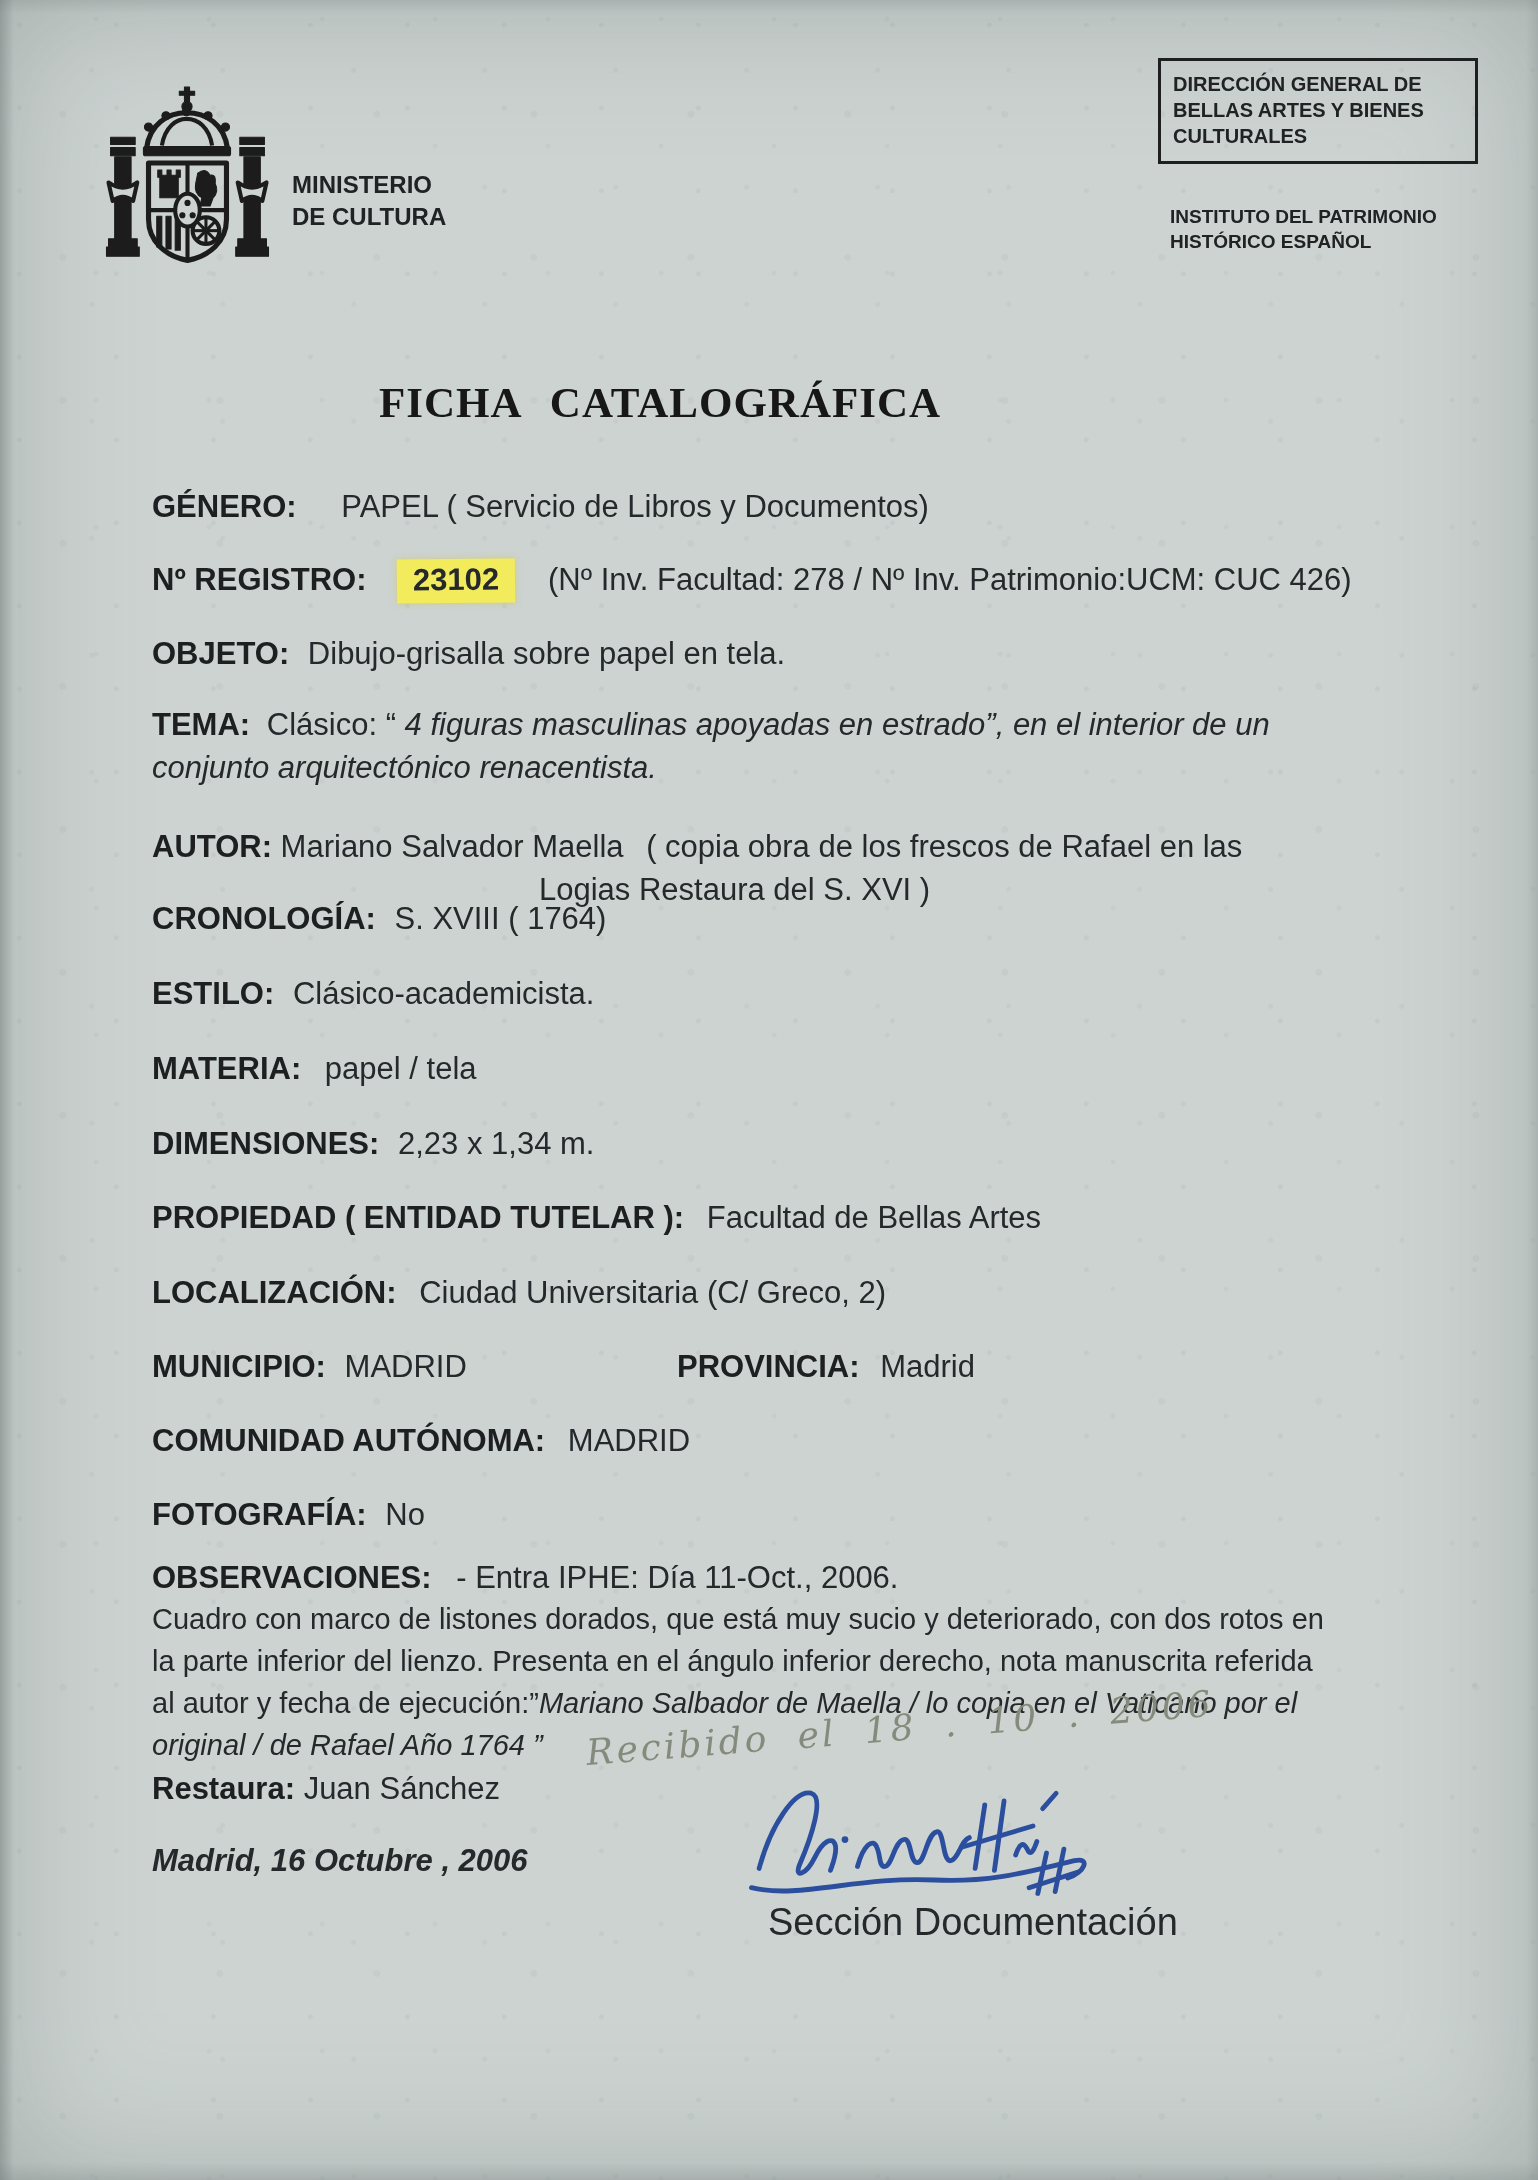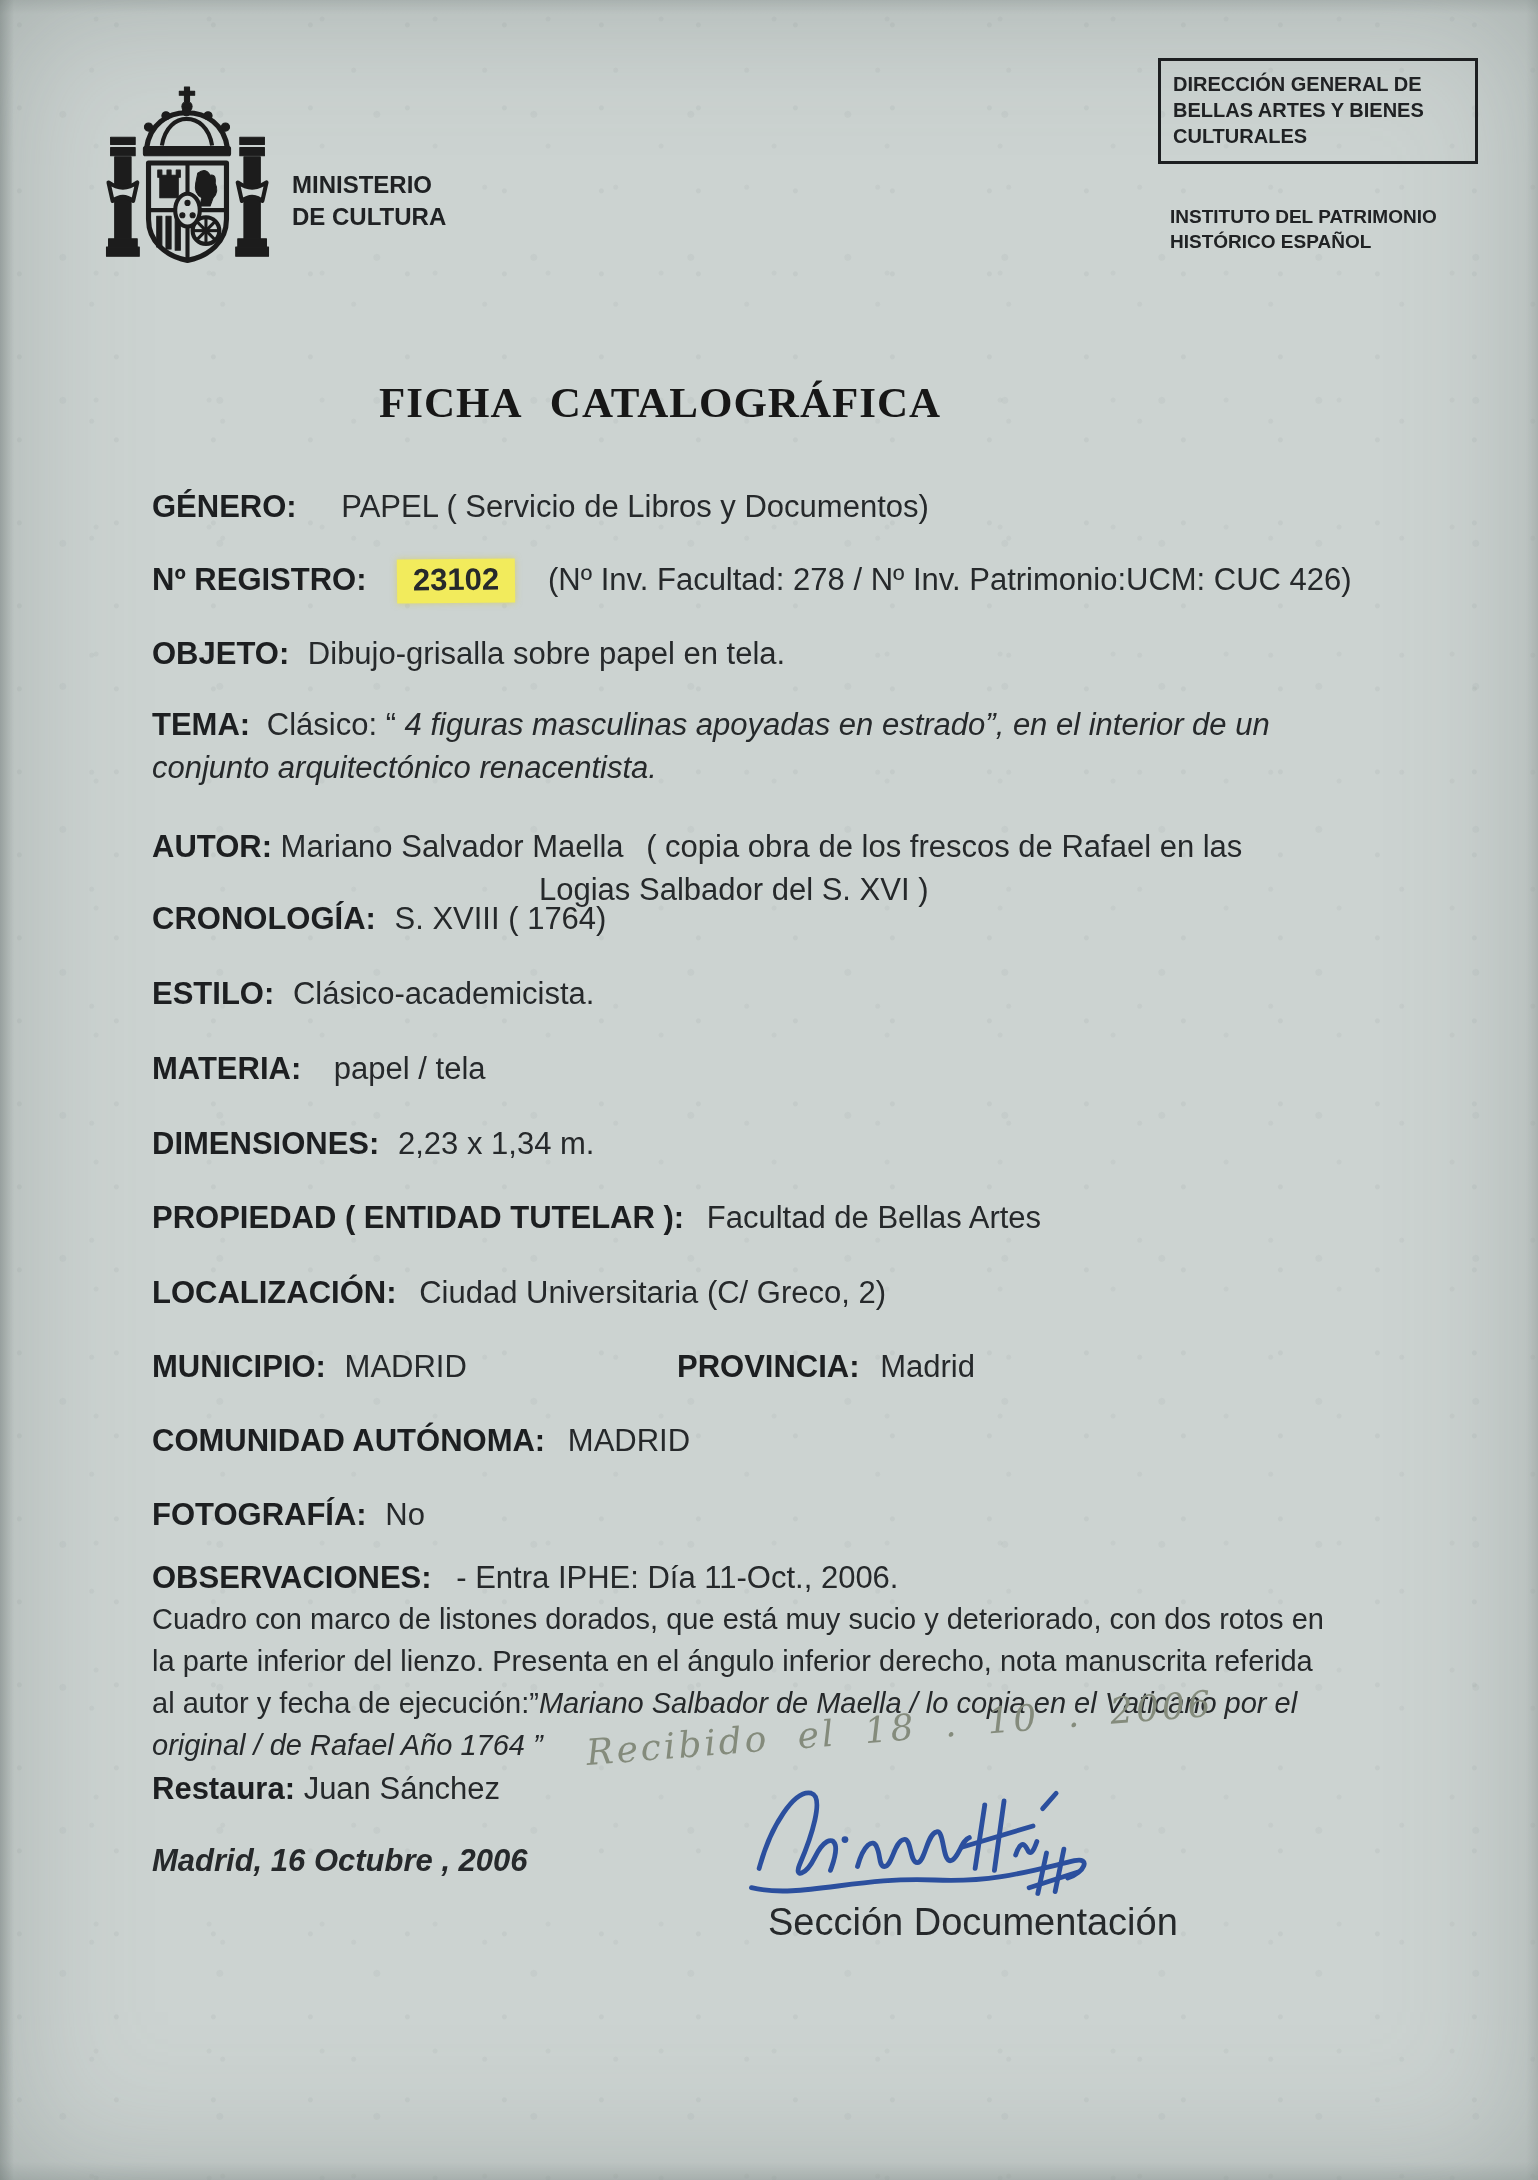--- a/index.html
+++ b/index.html
@@ -153,36 +153,36 @@
     <span class="lbl">TEMA:</span>
     <span style="margin-left:8px;margin-top:20px;">Clásico: “ </span><span class="it">4 figuras masculinas  apoyadas en estrado”, en el interior de un conjunto arquitectónico renacentista.</span>
   </div>
 
   <div class="row" style="top:827px;">
     <div>
       <span class="lbl">AUTOR:</span>
       <span style="margin-left:0;">Mariano Salvador </span><span class="bold">Maella</span>
       <span style="margin-left:14px;">( copia obra de los frescos de  Rafael en las</span>
     </div>
-    <div style="margin-left:387px;margin-top:3px;">Logias Salbador del S. XVI )</div>
+    <div style="margin-left:387px;margin-top:3px;">Logias Restaura del S. XVI )</div>
   </div>
 
   <div class="row" style="top:899px;">
     <span class="lbl">CRONOLOGÍA:</span>
     <span style="margin-left:10px;">S. XVIII ( 1764)</span>
   </div>
 
   <div class="row" style="top:974px;">
     <span class="lbl">ESTILO:</span>
     <span style="margin-left:10px;">Clásico-academicista.</span>
   </div>
 
   <div class="row" style="top:1049px;">
     <span class="lbl">MATERIA:</span>
-    <span style="margin-left:24px;text-align:center;">papel / tela</span>
+    <span style="margin-left:15px;text-align:center;">papel / tela</span>
   </div>
 
   <div class="row" style="top:1124px;">
     <span class="lbl">DIMENSIONES:</span>
     <span style="margin-left:10px;">2,23 x 1,34 m.</span>
   </div>
 
   <div class="row" style="top:1198px;">
     <span class="lbl">PROPIEDAD ( ENTIDAD TUTELAR ):</span>
     <span class="bold" style="margin-left:14px;">Facultad de Bellas Artes</span>

